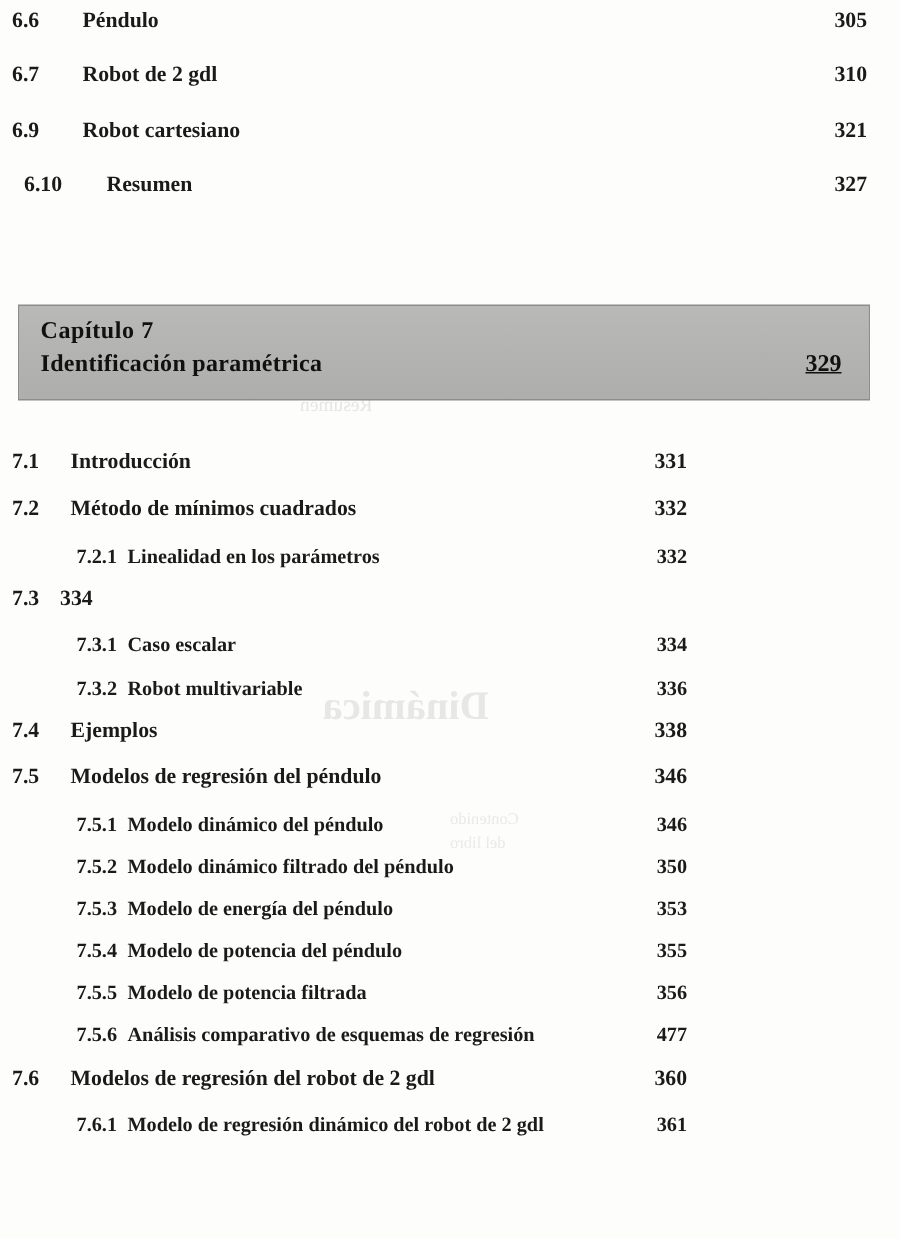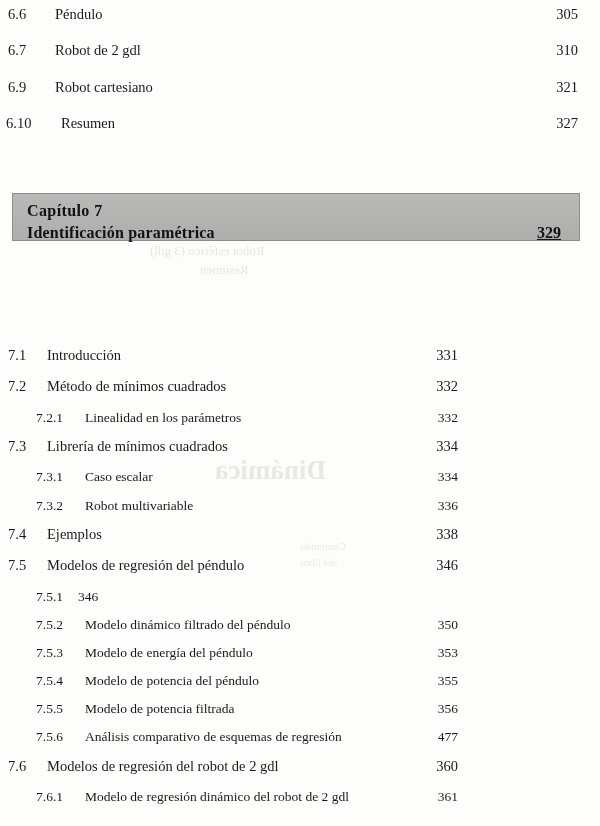--- a/index.html
+++ b/index.html
@@ -44,20 +44,21 @@
     position: relative;
     padding: 0;
     margin: 0;
     list-style: none;
   }
   .entry {
     display: flex;
     align-items: baseline;
     font-size: 14.5px;
     line-height: 1.2;
+    font-weight: bold;
   }
   .entry .num {
     flex: 0 0 auto;
     white-space: nowrap;
   }
   .entry .title {
     flex: 1 1 auto;
     padding-left: 7px;
     white-space: nowrap;
     overflow: hidden;
@@ -73,30 +74,30 @@
     left: 0px;
     top: 6px;
     width: 600px;
   }
   #top-entries .entry {
     padding: 0 22px 0 0;
     margin-bottom: 19px;
   }
   #top-entries .entry .num { width: 40px; text-align: left; padding-left: 0px; }
   #top-entries .entry.indent-0 { padding-left: 8px; }
-  #top-entries .entry.indent-wide { padding-left: 6px; }
+  #top-entries .entry.indent-wide { padding-left: 16px; }
   #top-entries .entry.indent-wide .num { width: 48px; }
 
   
   .chapter-banner {
     position: absolute;
     left: 12px;
-    top: 193px;
+    top: 203px;
     width: 568px;
-    height: 48px;
+    height: 64px;
     background: linear-gradient(180deg, #b9b9b7 0%, #b3b3b1 50%, #aeaeac 100%);
     border: 1px solid #8d8d8b;
     box-sizing: border-box;
   }
   .chapter-banner .ch-label {
     position: absolute;
     left: 14px;
     top: 8px;
     font-size: 16px;
     font-weight: bold;
@@ -122,38 +123,37 @@
     color: #111;
     text-decoration: underline;
   }
 
   
   #bottom-entries {
     position: absolute;
     left: 0px;
     top: 300px;
     width: 480px;
-    margin-top: 47px;
   }
   #bottom-entries .entry {
     padding-right: 22px;
     margin-bottom: 11px;
   }
   #bottom-entries .entry.lvl1 {
     padding-left: 8px;
     font-size: 14.5px;
     margin-bottom: 14px;
   }
   #bottom-entries .entry.lvl1 .num { width: 32px; }
   #bottom-entries .entry.lvl2 {
     padding-left: 36px;
     font-size: 13.5px;
     margin-bottom: 12px;
   }
-  #bottom-entries .entry.lvl2 .num { width: 42px; }
+  #bottom-entries .entry.lvl2 .num { width: 42px; text-align: right; }
   .page-no { font-variant-numeric: lining-nums; }
 </style>
 </head>
 <body>
 
 <div class="page">
 
   <div class="ghost g1">Robot cartesiano (3 gdl)</div>
   <div class="ghost g2">Robot esférico (3 gdl)</div>
   <div class="ghost g3">Resumen</div>
@@ -201,21 +201,20 @@
       <span class="title">Método de mínimos cuadrados</span>
       <span class="page-no">332</span>
     </div>
     <div class="entry lvl2">
       <span class="num">7.2.1</span>
       <span class="title">Linealidad en los parámetros</span>
       <span class="page-no">332</span>
     </div>
     <div class="entry lvl1">
       <span class="num">7.3</span>
-      <span class="title">Librería de mínimos cuadrados</span>
       <span class="page-no">334</span>
     </div>
     <div class="entry lvl2">
       <span class="num">7.3.1</span>
       <span class="title">Caso escalar</span>
       <span class="page-no">334</span>
     </div>
     <div class="entry lvl2">
       <span class="num">7.3.2</span>
       <span class="title">Robot multivariable</span>
@@ -226,20 +225,21 @@
       <span class="title">Ejemplos</span>
       <span class="page-no">338</span>
     </div>
     <div class="entry lvl1">
       <span class="num">7.5</span>
       <span class="title">Modelos de regresión del péndulo</span>
       <span class="page-no">346</span>
     </div>
     <div class="entry lvl2">
       <span class="num">7.5.1</span>
+      <span class="title">Modelo dinámico del péndulo</span>
       <span class="page-no">346</span>
     </div>
     <div class="entry lvl2">
       <span class="num">7.5.2</span>
       <span class="title">Modelo dinámico filtrado del péndulo</span>
       <span class="page-no">350</span>
     </div>
     <div class="entry lvl2">
       <span class="num">7.5.3</span>
       <span class="title">Modelo de energía del péndulo</span>

